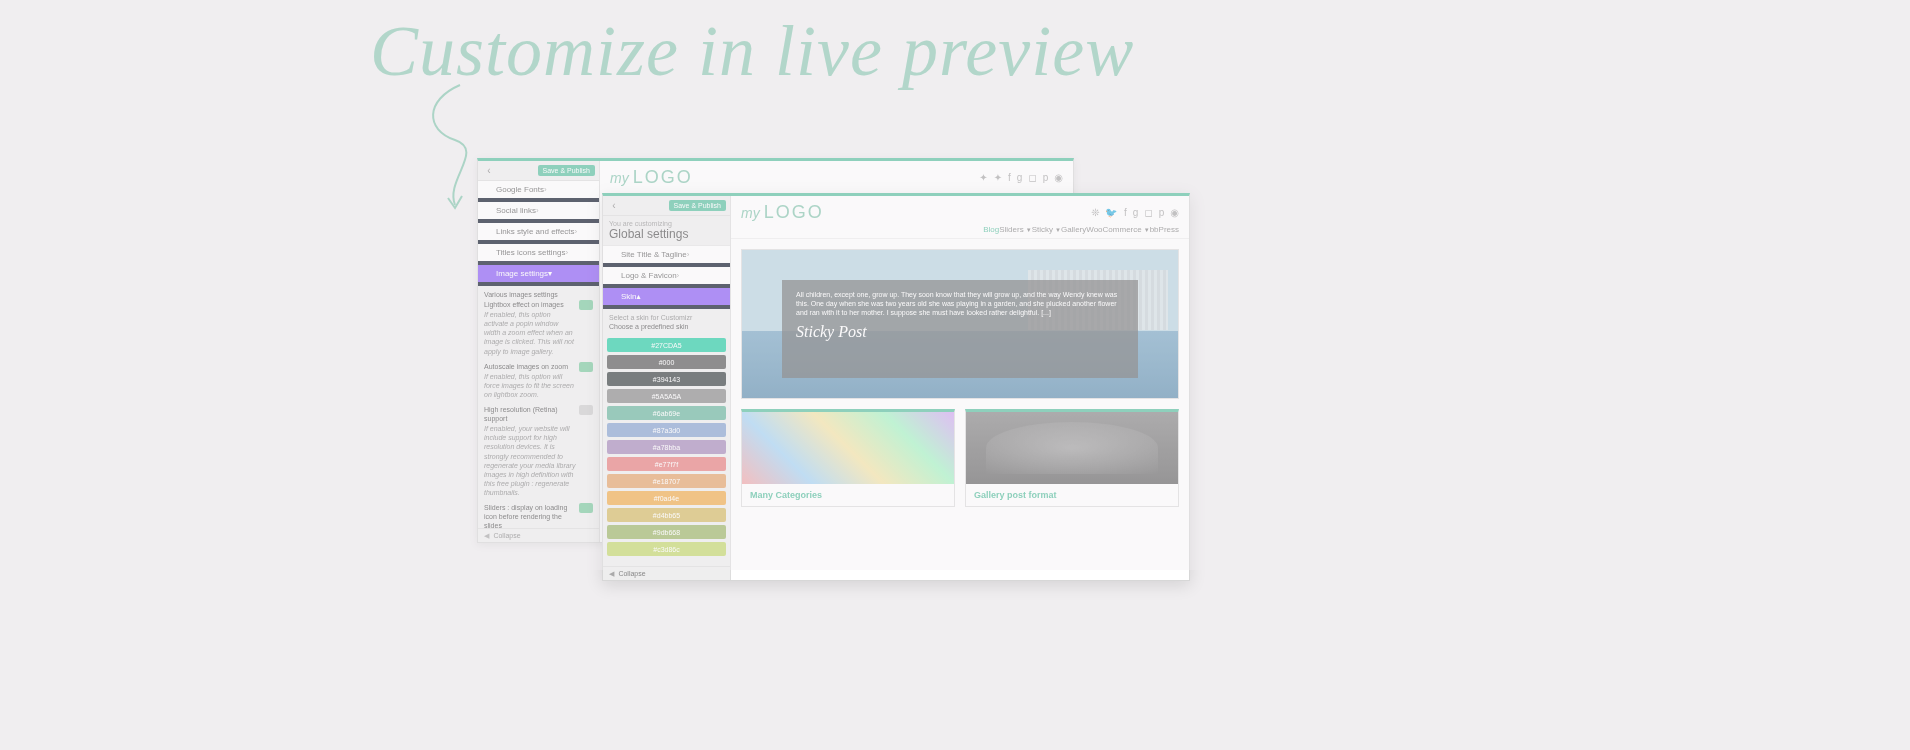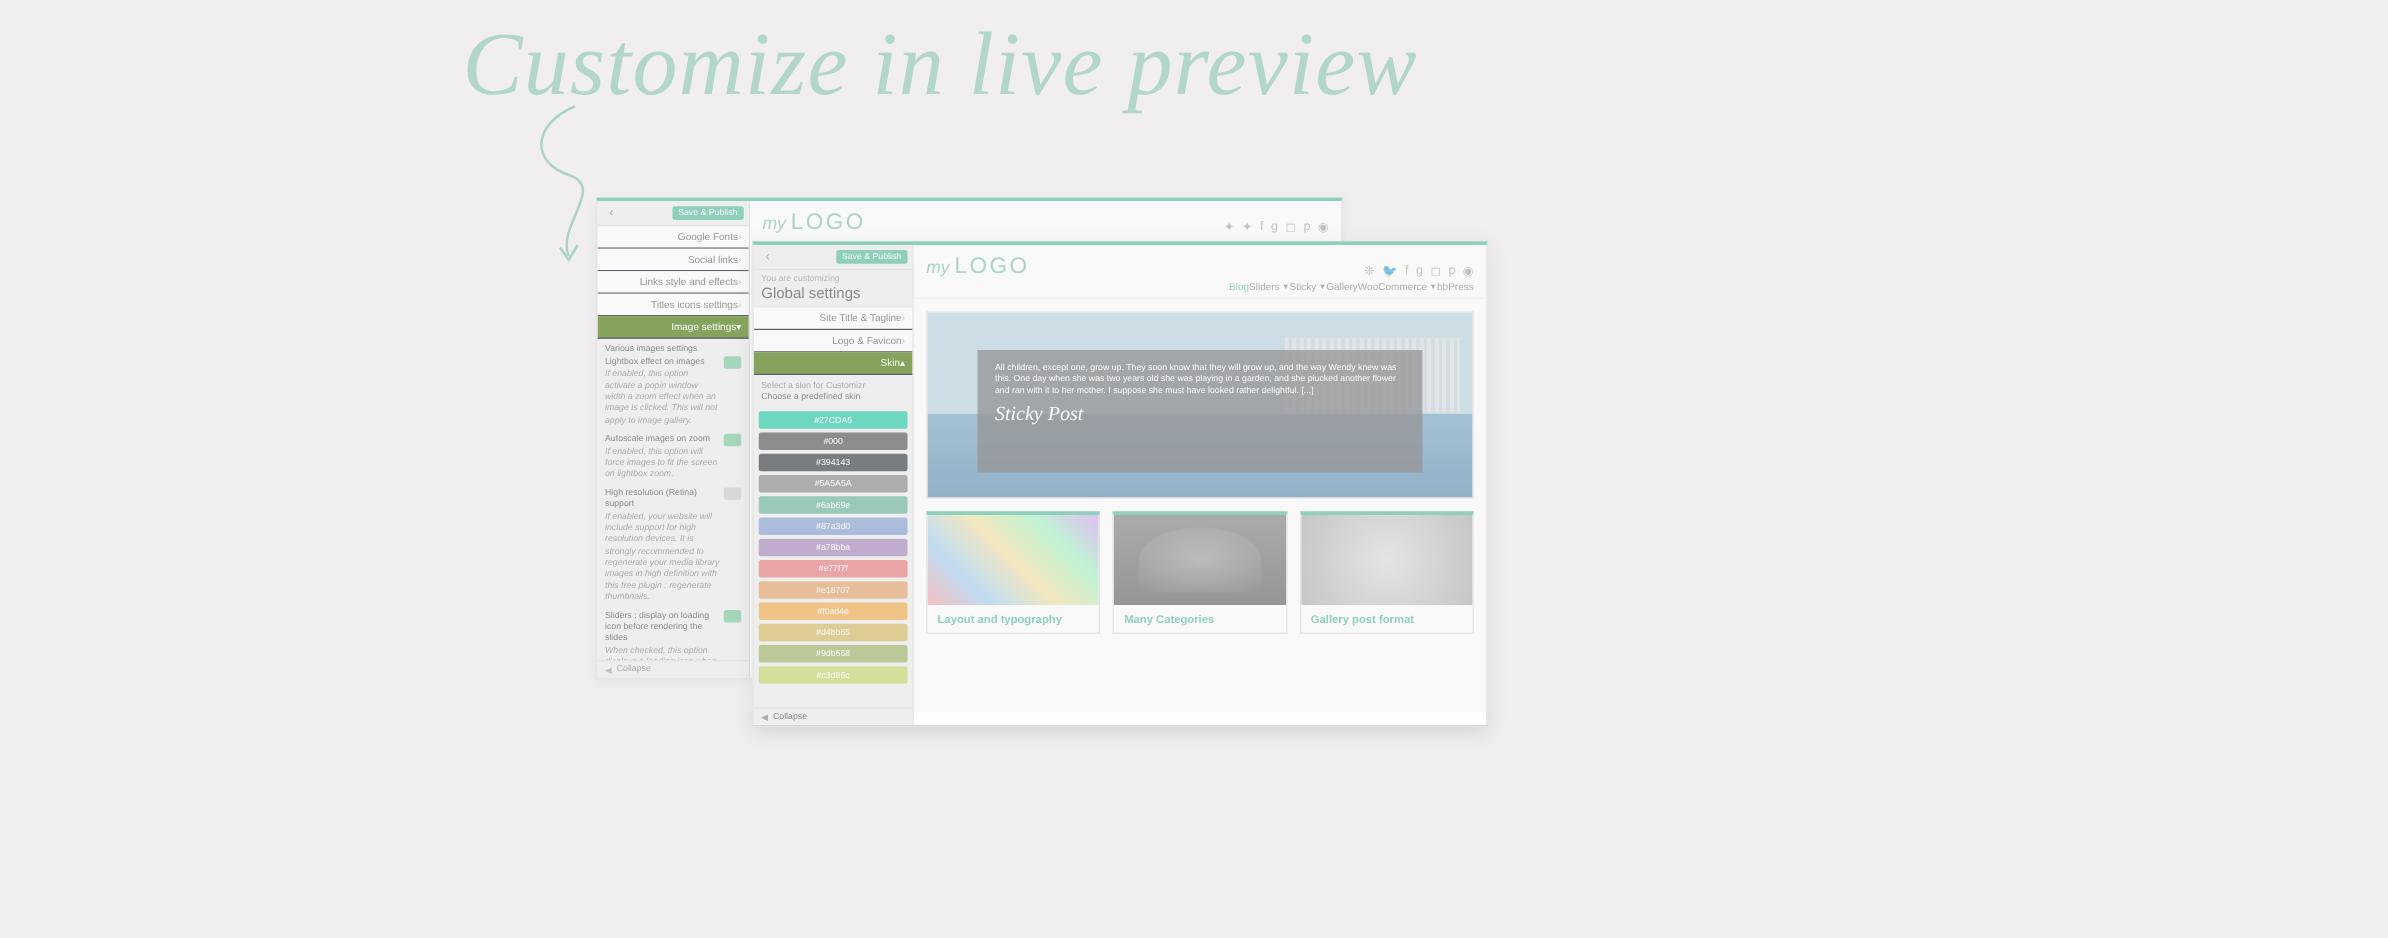--- a/index.html
+++ b/index.html
@@ -6,22 +6,22 @@
 body{background:#f0eef0;width:1910px;height:750px;position:relative;overflow:hidden}
 .scene{position:absolute;left:0;top:0;width:1910px;height:570px}
 .heading{position:absolute;left:370px;top:10px;font-family:'Brush Script MT',cursive;font-size:72px;color:#87c7b0;letter-spacing:1px;font-style:italic;opacity:.9}
 .swirl{position:absolute;left:410px;top:80px;pointer-events:none}
 
 .panel-back{position:absolute;left:477px;top:158px;width:597px;height:385px;background:#fff;border:1px solid #d7d7d7;box-shadow:0 2px 8px rgba(0,0,0,.08);border-top:3px solid #59c0a0}
 .panel-back .sidebar{position:absolute;left:0;top:0;width:122px;height:100%;background:#eee;border-right:1px solid #ddd;font-size:8px;color:#666;overflow:hidden}
 .panel-back .topbar{height:20px;background:#eee;border-bottom:1px solid #ddd;display:flex;align-items:center;justify-content:space-between;padding:0 4px}
 .chev{width:14px;height:14px;display:flex;align-items:center;justify-content:center;color:#888;cursor:pointer;font-size:10px}
 .save-btn{background:#59c0a0;color:#fff;font-size:7px;padding:2px 5px;border-radius:2px;cursor:pointer}
-.sb-item{display:flex;justify-content:flex-end;align-items:center;padding:4px 6px;border-bottom:1px solid #0f172a;background:#fff;color:#666;cursor:pointer}
-.sb-item.active{background:#4d7c0f;color:#fff}
+.sb-item{display:flex;justify-content:flex-start;align-items:center;padding:4px 18px;border-bottom:4px solid #0f172a;background:#fff;color:#666;cursor:pointer}
+.sb-item.active{background:#8b5cf6;color:#fff}
 .sb-item .arr{color:#aaa;font-size:8px}
 .sb-item.active .arr{color:#fff}
 .sb-detail{padding:4px 6px;font-size:7px;color:#888;line-height:1.3}
 .sb-detail .t{color:#555;margin-bottom:1px}
 .sb-detail .d{font-style:italic;margin-bottom:4px}
 .sb-detail .row{display:flex;justify-content:space-between;align-items:flex-start;margin-bottom:2px}
 .toggle{width:14px;height:10px;background:#7cc99f;border-radius:2px;flex-shrink:0;margin-left:3px}
 .collapse-bar{position:absolute;bottom:0;left:0;right:0;height:14px;background:#eee;border-top:1px solid #ddd;display:flex;align-items:center;padding:0 6px;font-size:7px;color:#888;cursor:pointer}
 .collapse-bar::before{content:"◀";font-size:7px;margin-right:4px;color:#aaa}
 
@@ -29,21 +29,21 @@
 
 .panel-front{position:absolute;left:602px;top:193px;width:588px;height:388px;background:#fff;border:1px solid #d7d7d7;box-shadow:0 4px 16px rgba(0,0,0,.12);border-top:3px solid #59c0a0}
 .panel-front .sidebar{position:absolute;left:0;top:0;width:128px;height:100%;background:#eee;border-right:1px solid #ddd;font-size:8px;color:#666;overflow:hidden}
 .panel-front .topbar{height:20px;background:#eee;border-bottom:1px solid #ddd;display:flex;align-items:center;justify-content:space-between;padding:0 4px}
 .crumb{padding:4px 6px;font-size:7px;color:#999;border-bottom:1px solid #e5e5e5}
 .crumb .gs{font-size:12px;color:#555}
 .swatch-wrap{padding:4px;display:flex;flex-direction:column;gap:3px}
 .swatch{height:14px;border-radius:2px;color:#fff;font-size:7px;display:flex;align-items:center;justify-content:center;cursor:pointer}
 
 .panel-front .prev{position:absolute;left:128px;top:0;right:0;height:100%;background:#fff;overflow:hidden}
-.site-hdr{display:flex;justify-content:space-between;align-items:flex-end;padding:6px 10px 2px}
+.site-hdr{display:flex;justify-content:space-between;align-items:center;padding:6px 10px 2px}
 .logo{font-family:Georgia,serif;color:#87c7b0}
 .logo .my{font-style:italic;font-size:14px}
 .logo .lg{font-size:18px;letter-spacing:2px;font-weight:300}
 .socials{display:flex;gap:6px;color:#aaa;font-size:10px}
 .socials span{cursor:pointer}
 .nav{display:flex;justify-content:flex-end;padding:0 10px 4px;font-size:8px;color:#888;border-bottom:1px solid #eee}
 .nav .it{cursor:pointer;display:flex;align-items:center;gap:2px}
 .nav .it.active{color:#59c0a0}
 .nav .caret{font-size:6px}
 .hero{margin:10px;height:150px;background:linear-gradient(#b8d4e0 0%,#b8d4e0 55%,#7ba8c5 55%,#6090b0 100%);position:relative;border:1px solid #ddd;overflow:hidden}
@@ -227,24 +227,20 @@
       </div>
       <div class="hero">
         <div class="hero-ov">
           <div class="txt">All children, except one, grow up. They soon know that they will grow up, and the way Wendy knew was this. One day when she was two years old she was playing in a garden, and she plucked another flower and ran with it to her mother. I suppose she must have looked rather delightful. [...]</div>
           <div class="tt">Sticky Post</div>
         </div>
       </div>
       <div class="cards">
         <div class="card">
             <div class="img"></div>
-            <div class="cap">Layout and typography</div>
-          </div>
-        <div class="card">
-            <div class="img"></div>
             <div class="cap">Many Categories</div>
           </div>
         <div class="card">
             <div class="img"></div>
             <div class="cap">Gallery post format</div>
           </div>
       </div>
     </div>
   </div>
 

